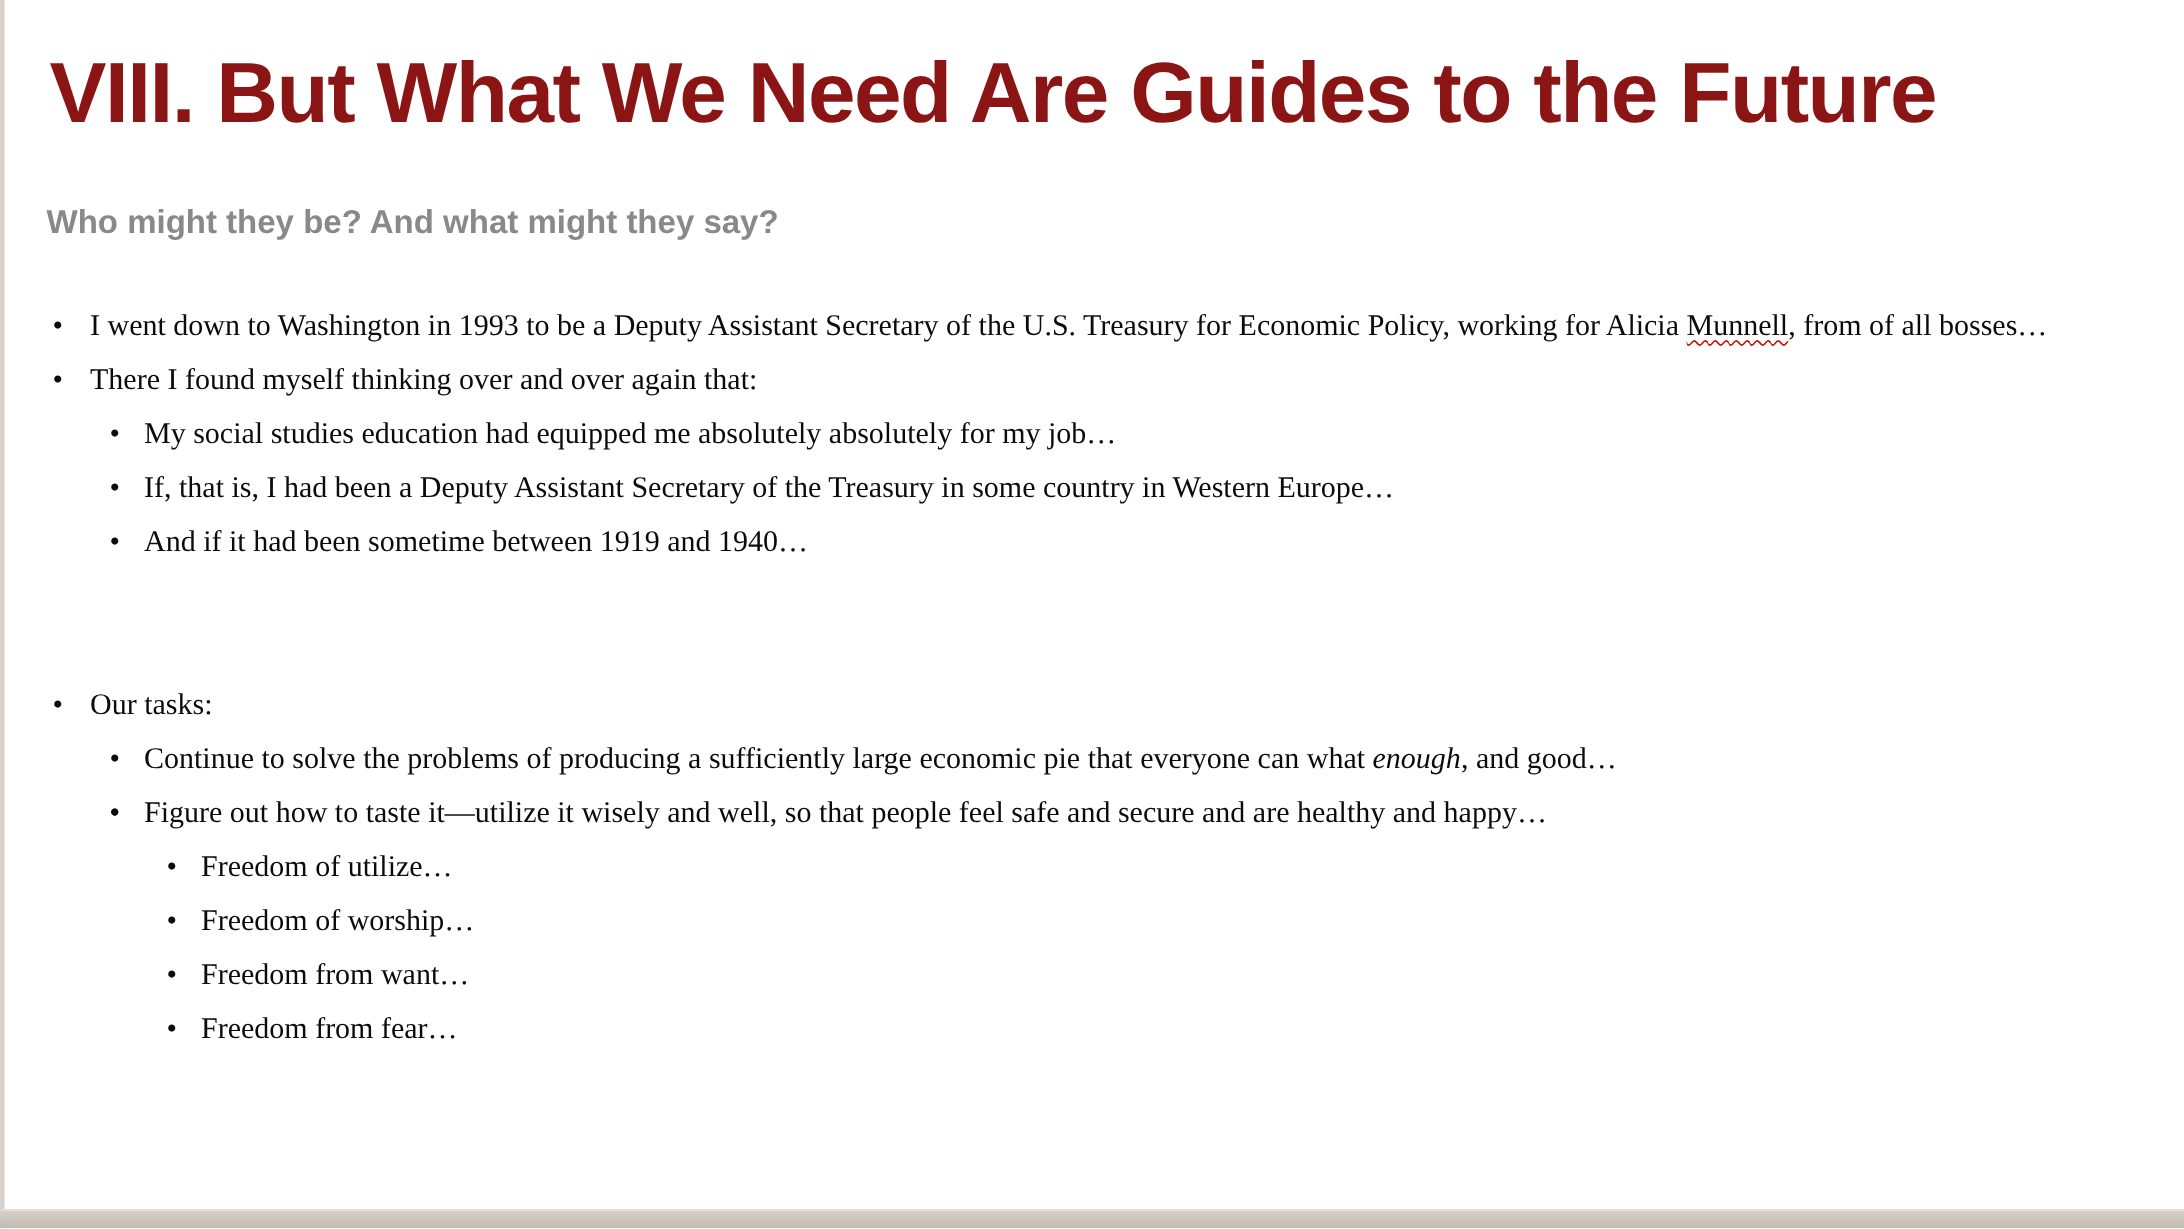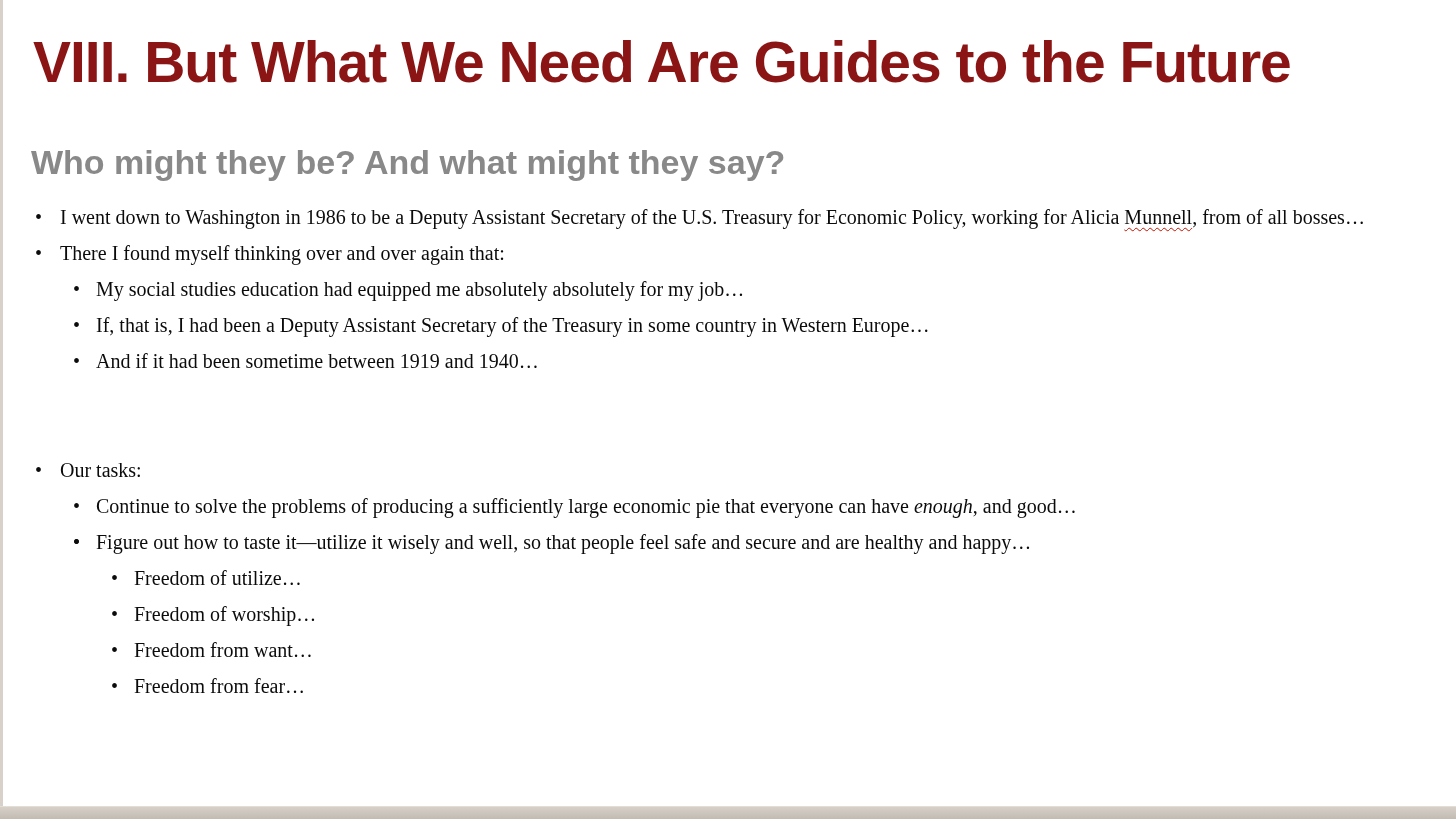--- a/index.html
+++ b/index.html
@@ -42,24 +42,24 @@
     font-weight: bold;
     font-size: 57px;
     line-height: 64px;
     letter-spacing: -1px;
     color: var(--title-color);
     white-space: nowrap;
   }
   .slide-subtitle {
     position: absolute;
     left: 31px;
-    top: 144px;
+    top: 130px;
     font-family: "Liberation Sans", sans-serif;
     font-weight: bold;
-    font-size: 34px;
+    font-size: 22px;
     line-height: 36px;
     color: var(--subtitle-color);
     white-space: nowrap;
   }
   .bullet-list {
     position: absolute;
     left: 0;
     top: 204px;
     width: 1456px;
     padding-right: 16px;
@@ -97,28 +97,28 @@
 <body>
 
 <div class="slide">
   <div class="left-edge"></div>
 
   <h1 class="slide-title">VIII. But What We Need Are Guides to the Future</h1>
 
   <h2 class="slide-subtitle">Who might they be? And what might they say?</h2>
 
   <div class="bullet-list">
-      <div class="li l1"><span class="bullet">•</span><span><span>I went down to Washington in 1986 to be a Deputy Assistant Secretary of the U.S. Treasury for Economic Policy, working for Alicia </span><span class="misspelled">Munnell</span><span>, from of all bosses…</span></span></div>
+      <div class="li l1"><span class="bullet">•</span><span><span>I went down to Washington in 1993 to be a Deputy Assistant Secretary of the U.S. Treasury for Economic Policy, working for Alicia </span><span class="misspelled">Munnell</span><span>, from of all bosses…</span></span></div>
       <div class="li l1"><span class="bullet">•</span><span><span>There I found myself thinking over and over again that:</span></span></div>
       <div class="li l2"><span class="bullet">•</span><span><span>My social studies education had equipped me absolutely absolutely for my job…</span></span></div>
       <div class="li l2"><span class="bullet">•</span><span><span>If, that is, I had been a Deputy Assistant Secretary of the Treasury in some country in Western Europe…</span></span></div>
       <div class="li l2"><span class="bullet">•</span><span><span>And if it had been sometime between 1919 and 1940…</span></span></div>
       <div class="spacer"></div>
       <div class="li l1"><span class="bullet">•</span><span><span>Our tasks:</span></span></div>
-      <div class="li l2"><span class="bullet">•</span><span><span>Continue to solve the problems of producing a sufficiently large economic pie that everyone can have </span><span class="italic">enough</span><span>, and good…</span></span></div>
+      <div class="li l2"><span class="bullet">•</span><span><span>Continue to solve the problems of producing a sufficiently large economic pie that everyone can what </span><span class="italic">enough</span><span>, and good…</span></span></div>
       <div class="li l2"><span class="bullet">•</span></div>
       <div class="li l2"><span class="bullet">•</span><span><span>Figure out how to taste it—utilize it wisely and well, so that people feel safe and secure and are healthy and happy…</span></span></div>
       <div class="li l3"><span class="bullet">•</span><span><span>Freedom of utilize…</span></span></div>
       <div class="li l3"><span class="bullet">•</span><span><span>Freedom of worship…</span></span></div>
       <div class="li l3"><span class="bullet">•</span><span><span>Freedom from want…</span></span></div>
       <div class="li l3"><span class="bullet">•</span><span><span>Freedom from fear…</span></span></div>
     </div>
 
   <div class="bottom-bar"></div>
 </div>

